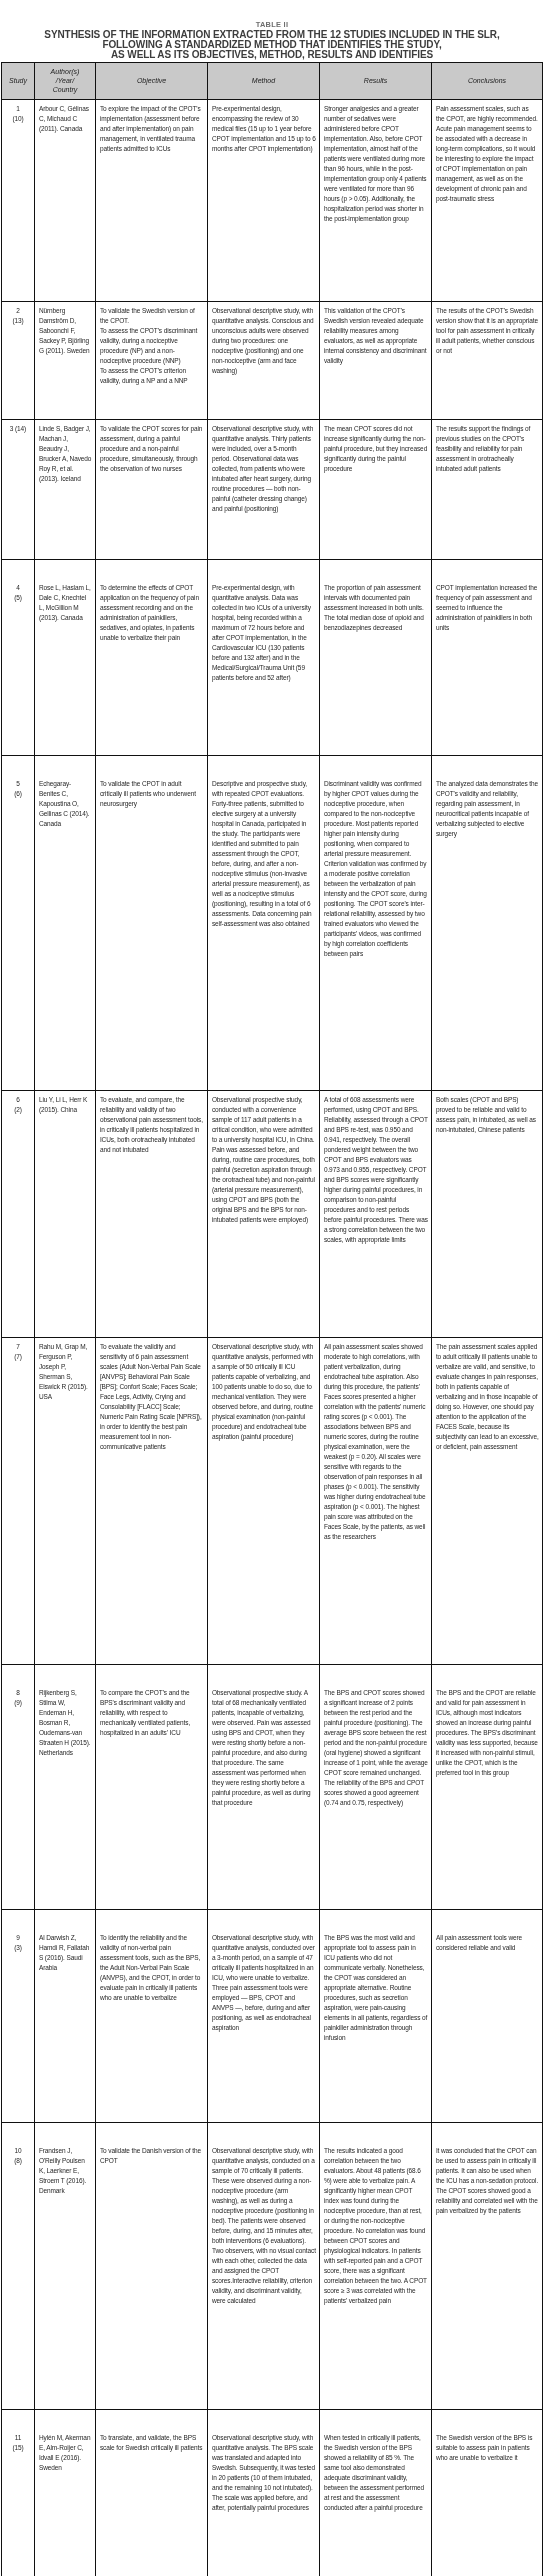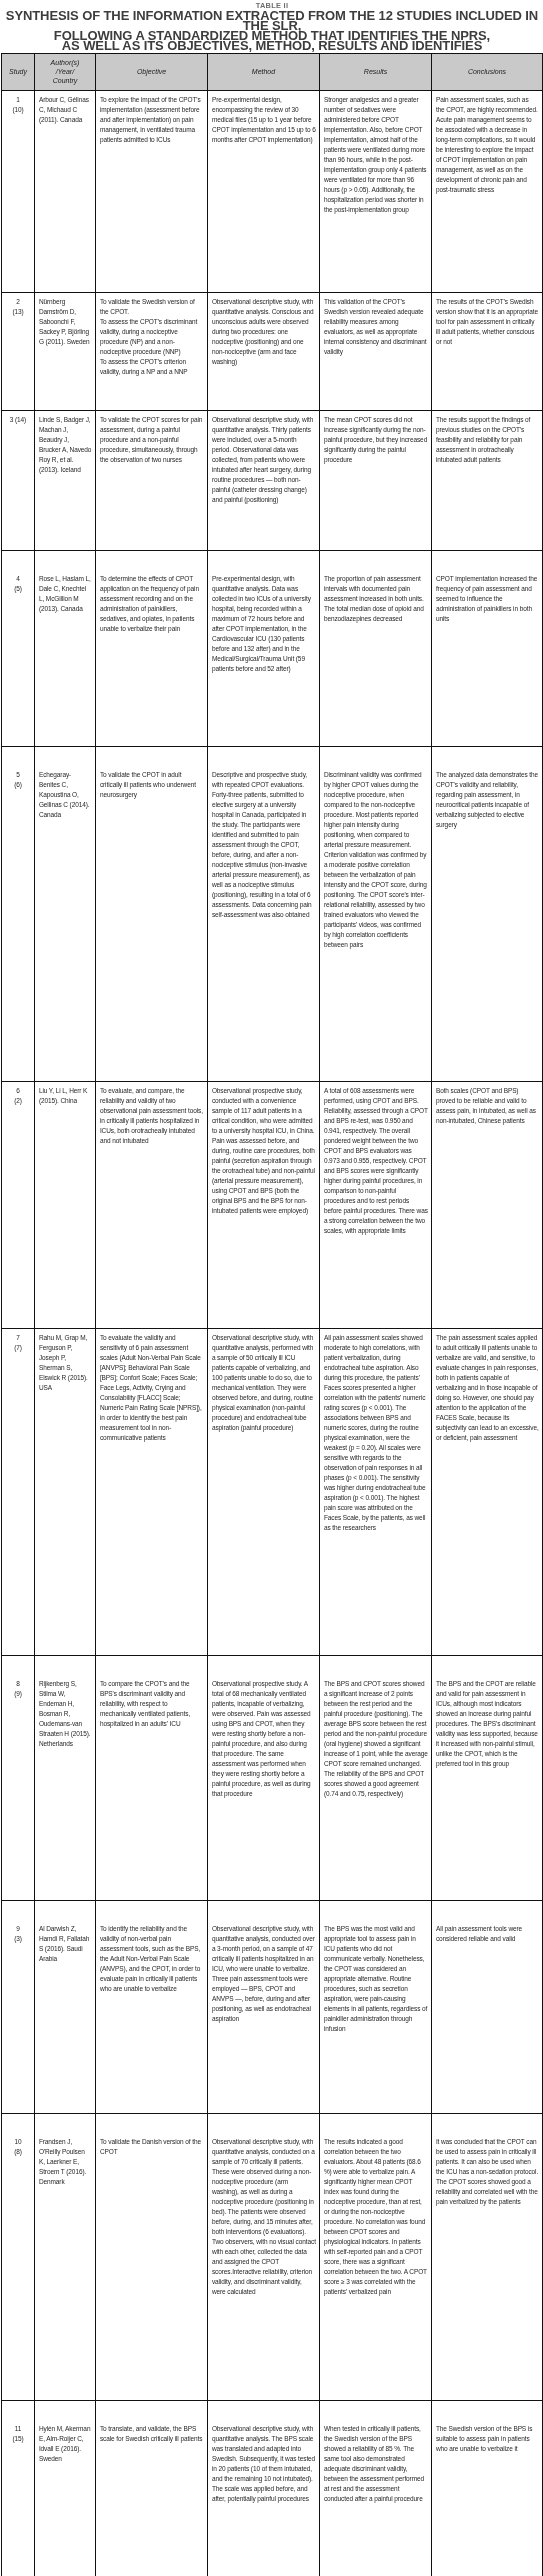--- a/index.html
+++ b/index.html
@@ -1,20 +1,20 @@
 <!DOCTYPE html>
 <html style="font-size:12.4px"><head>
 <meta charset="utf-8">
 <style>
   html,body{margin:0;padding:0;background:#ffffff;}
   body{width:544px;font-family:"Liberation Sans", sans-serif;color:#222;
        -webkit-font-smoothing:antialiased;}
-  .caption{width:100%;text-align:center;padding-top:1px;}
+  .caption{width:100%;text-align:center;padding-top:20px;}
   .caption .tlabel{font-size:7.4px;letter-spacing:0.3px;color:#6e6e6e;font-weight:bold;line-height:10px;}
-  .caption .tline{font-size:13px;color:#3d3d3d;font-weight:bold;letter-spacing:-0.1px;line-height:10px;}
+  .caption .tline{font-size:10px;color:#3d3d3d;font-weight:bold;letter-spacing:-0.1px;line-height:10px;}
   table{border-collapse:collapse;table-layout:fixed;width:541px;margin:1.6px auto 0 auto;
         border:1.6px solid #111;}
   col.c-study{width:33px;}
   col.c-author{width:61px;}
   col.c-objective{width:112px;}
   col.c-method{width:112px;}
   col.c-results{width:112px;}
   col.c-conclusions{width:111px;}
   th{background:#c9c9c9;border:0.8px solid #111;font-style:italic;font-weight:normal;
      font-size:7px;color:#1c1c1c;text-align:center;vertical-align:middle;
@@ -29,21 +29,21 @@
   tr.r4 td{height:196px;} tr.r5 td{height:335px;} tr.r6 td{height:247px;}
   tr.r7 td{height:327px;} tr.r8 td{height:245px;} tr.r9 td{height:213px;}
   tr.r10 td{height:287px;} tr.r11 td{height:182px;}
 </style>
 </head>
 <body>
 
 <div class="caption">
   <div class="tlabel">TABLE II</div>
   <div class="tline">SYNTHESIS OF THE INFORMATION EXTRACTED FROM THE 12 STUDIES INCLUDED IN THE SLR,</div>
-  <div class="tline">FOLLOWING A STANDARDIZED METHOD THAT IDENTIFIES THE NPRS,</div>
+  <div class="tline">FOLLOWING A STANDARDIZED METHOD THAT IDENTIFIES THE STUDY,</div>
   <div class="tline">AS WELL AS ITS OBJECTIVES, METHOD, RESULTS AND IDENTIFIES</div>
 </div>
 
 <table>
   <colgroup>
     <col class="c-study">
       <col class="c-author">
       <col class="c-objective">
     <col class="c-method">
       <col class="c-results">

